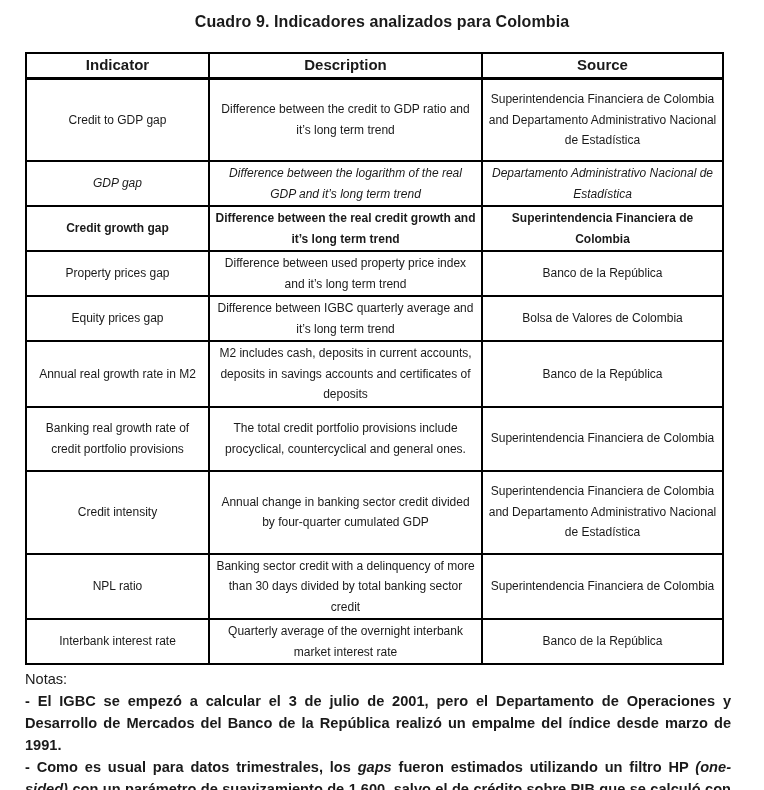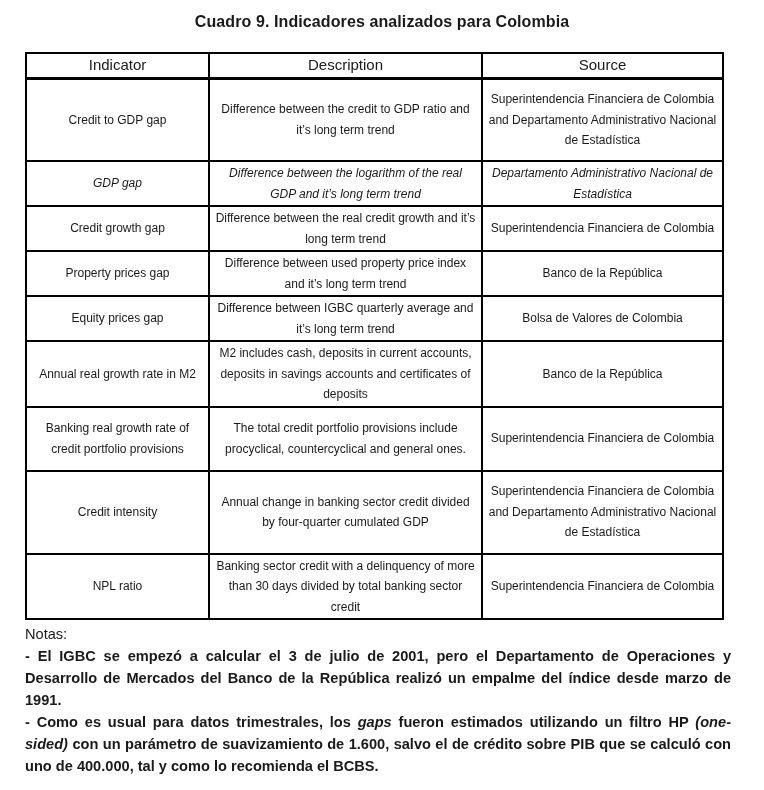--- a/index.html
+++ b/index.html
@@ -40,28 +40,28 @@
   .indicators th, .indicators td {
     border: 2px solid #000;
     text-align: center;
     vertical-align: middle;
     padding: 1px 5px;
     font-size: 12px;
     line-height: 20.5px;
     overflow: hidden;
   }
   .indicators th {
-    font-weight: normal;
+    font-weight: bold;
     font-size: 15px;
     border-bottom-width: 3px;
   }
   thead tr          { height: 23px; }
   tbody tr:nth-child(1)  { height: 83px; }
   tbody tr:nth-child(2)  { height: 42px; font-style: italic; }
-  tbody tr:nth-child(3)  { height: 42px; }
+  tbody tr:nth-child(3)  { height: 42px; font-weight: bold; }
   tbody tr:nth-child(4)  { height: 41px; }
   tbody tr:nth-child(5)  { height: 42px; padding-left: 16px; }
   tbody tr:nth-child(6)  { height: 63px; }
   tbody tr:nth-child(7)  { height: 64px; }
   tbody tr:nth-child(8)  { height: 83px; }
   tbody tr:nth-child(9)  { height: 63px; }
   tbody tr:nth-child(10) { height: 44px; }
   .notes {
     width: 706px;
     margin-top: 3px;
@@ -136,20 +136,25 @@
       <tr>
         <td>Credit intensity</td>
         <td>Annual change in banking sector credit divided by four-quarter cumulated GDP</td>
         <td>Superintendencia Financiera de Colombia and Departamento Administrativo Nacional de Estadística</td>
       </tr>
       <tr>
         <td>NPL ratio</td>
         <td>Banking sector credit with a delinquency of more than 30 days divided by total banking sector credit</td>
         <td>Superintendencia Financiera de Colombia</td>
       </tr>
+      <tr>
+        <td>Interbank interest rate</td>
+        <td>Quarterly average of the overnight interbank market interest rate</td>
+        <td>Banco de la República</td>
+      </tr>
     </tbody>
   </table>
 
   <div class="notes">
     <div class="notes-label">Notas:</div>
     <div class="note"><span>- El IGBC se empezó a calcular el 3 de julio de 2001, pero el Departamento de Operaciones y Desarrollo de Mercados del Banco de la República realizó un empalme del índice desde marzo de 1991.</span></div>
     <div class="note"><span>- Como es usual para datos trimestrales, los </span><i>gaps</i><span> fueron estimados utilizando un filtro HP </span><i>(one-sided)</i><span> con un parámetro de suavizamiento de 1.600, salvo el de crédito sobre PIB que se calculó con uno de 400.000, tal y como lo recomienda el BCBS.</span></div>
 
   </div>
 

